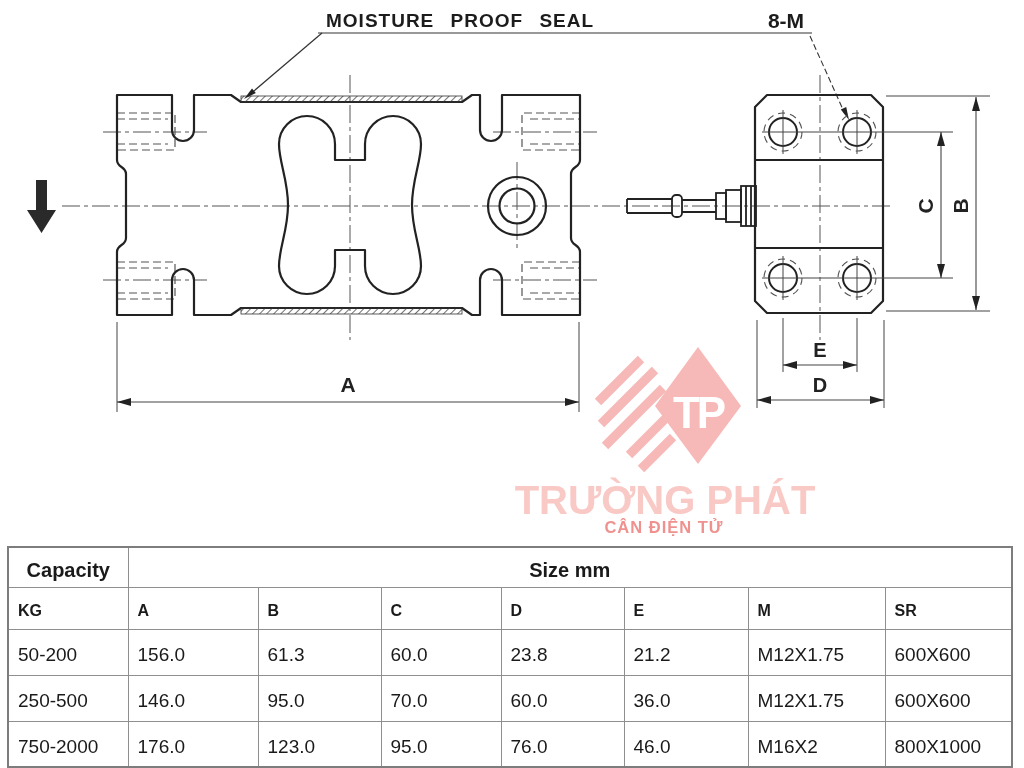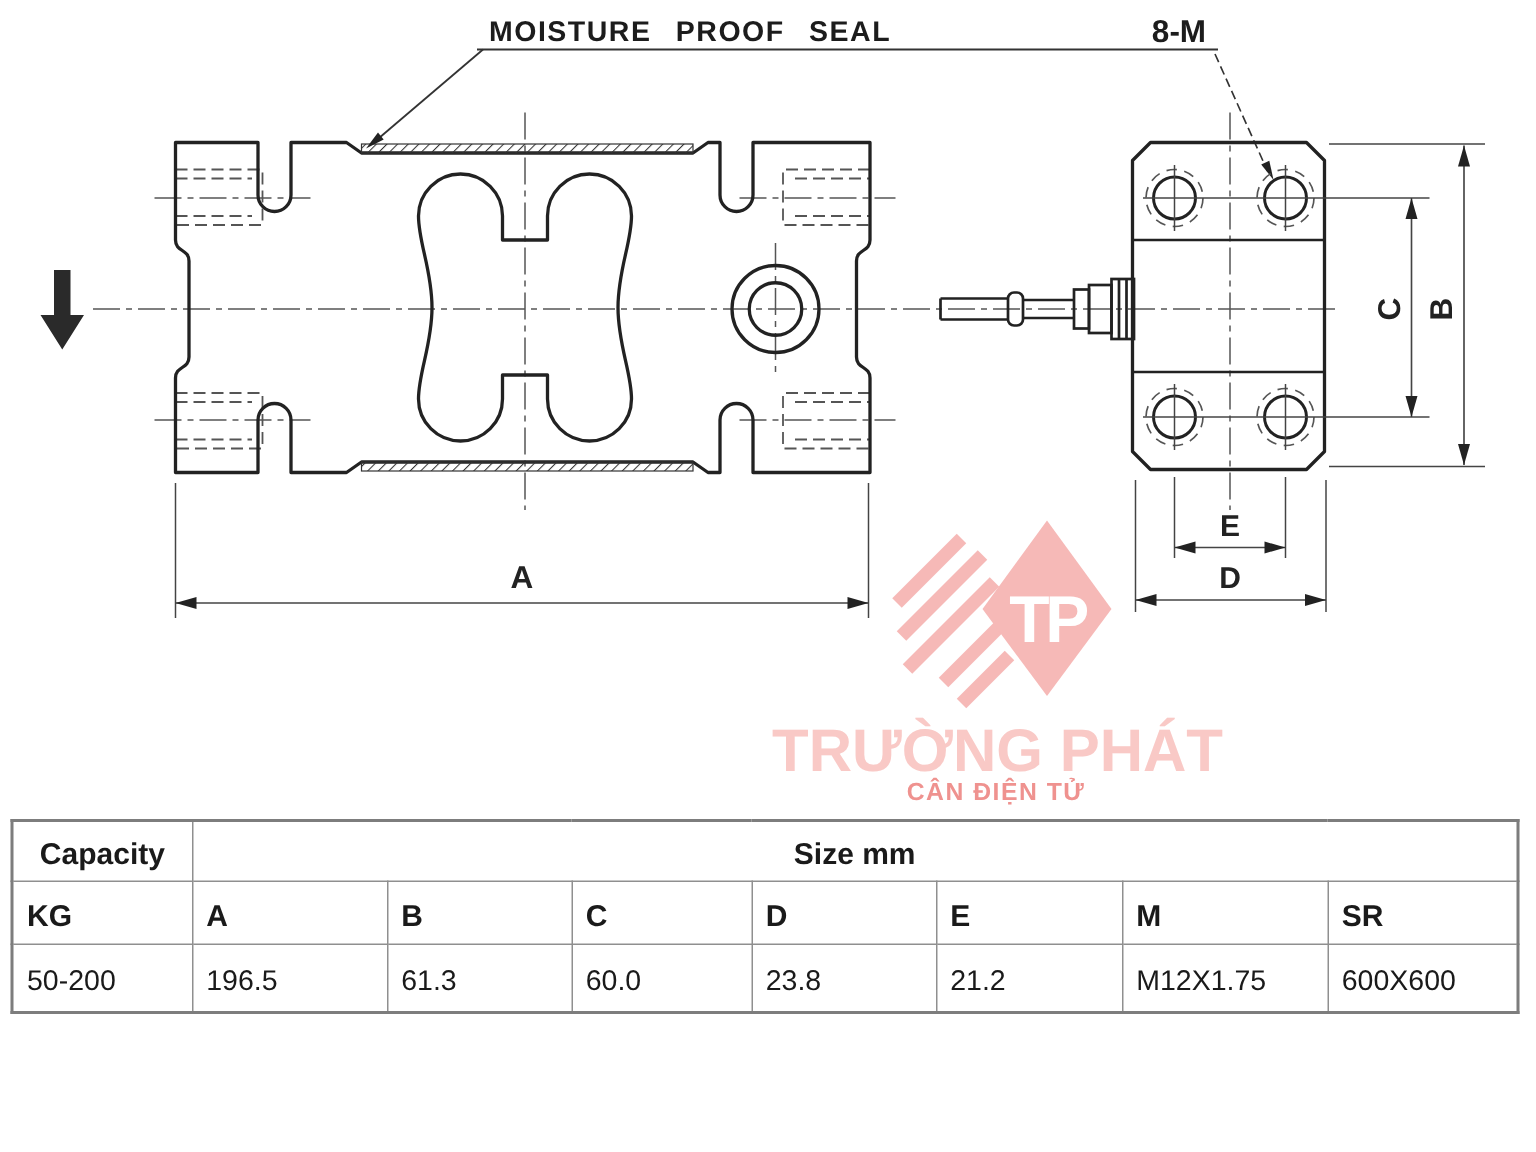--- a/index.html
+++ b/index.html
@@ -20,21 +20,21 @@
   }
   .spec-table td {
     border:1px solid #8f8f8f;
     padding:6px 0 0 9px;
     font-size:19px;
     vertical-align:middle;
     overflow:hidden; white-space:nowrap;
   }
   .spec-table { border:2px solid #7d7d7d; }
   .spec-table tr.h1 td { height:40px; font-weight:bold; font-size:20px; }
-  .spec-table tr.h2 td { height:42px; font-weight:bold; font-size:20px; }
+  .spec-table tr.h2 td { height:42px; font-weight:bold; font-size:16px; }
   .spec-table tr.dr td { height:46px;margin-left:17px; }
   .spec-table td.center { text-align:center; padding-left:0; }
 
   svg text { font-family:"Liberation Sans", sans-serif; }
   .dim-label { font-weight:bold; font-size:21px; fill:#222; }
   .small-dim { font-weight:bold; font-size:20px; fill:#222; }
 </style>
 </head>
 <body>
 
@@ -224,23 +224,43 @@
       <td>A</td>
       <td>B</td>
       <td>C</td>
       <td>D</td>
       <td>E</td>
       <td>M</td>
       <td>SR</td>
     </tr>
     <tr class="dr">
       <td>50-200</td>
-      <td>196.5</td>
+      <td>156.0</td>
       <td>61.3</td>
       <td>60.0</td>
       <td>23.8</td>
       <td>21.2</td>
       <td>M12X1.75</td>
       <td>600X600</td>
     </tr>
+    <tr class="dr">
+      <td>250-500</td>
+      <td>146.0</td>
+      <td>95.0</td>
+      <td>70.0</td>
+      <td>60.0</td>
+      <td>36.0</td>
+      <td>M12X1.75</td>
+      <td>600X600</td>
+    </tr>
+    <tr class="dr">
+      <td>750-2000</td>
+      <td>176.0</td>
+      <td>123.0</td>
+      <td>95.0</td>
+      <td>76.0</td>
+      <td>46.0</td>
+      <td>M16X2</td>
+      <td>800X1000</td>
+    </tr>
   </tbody>
     </table>
 </div>
 
 </body></html>

